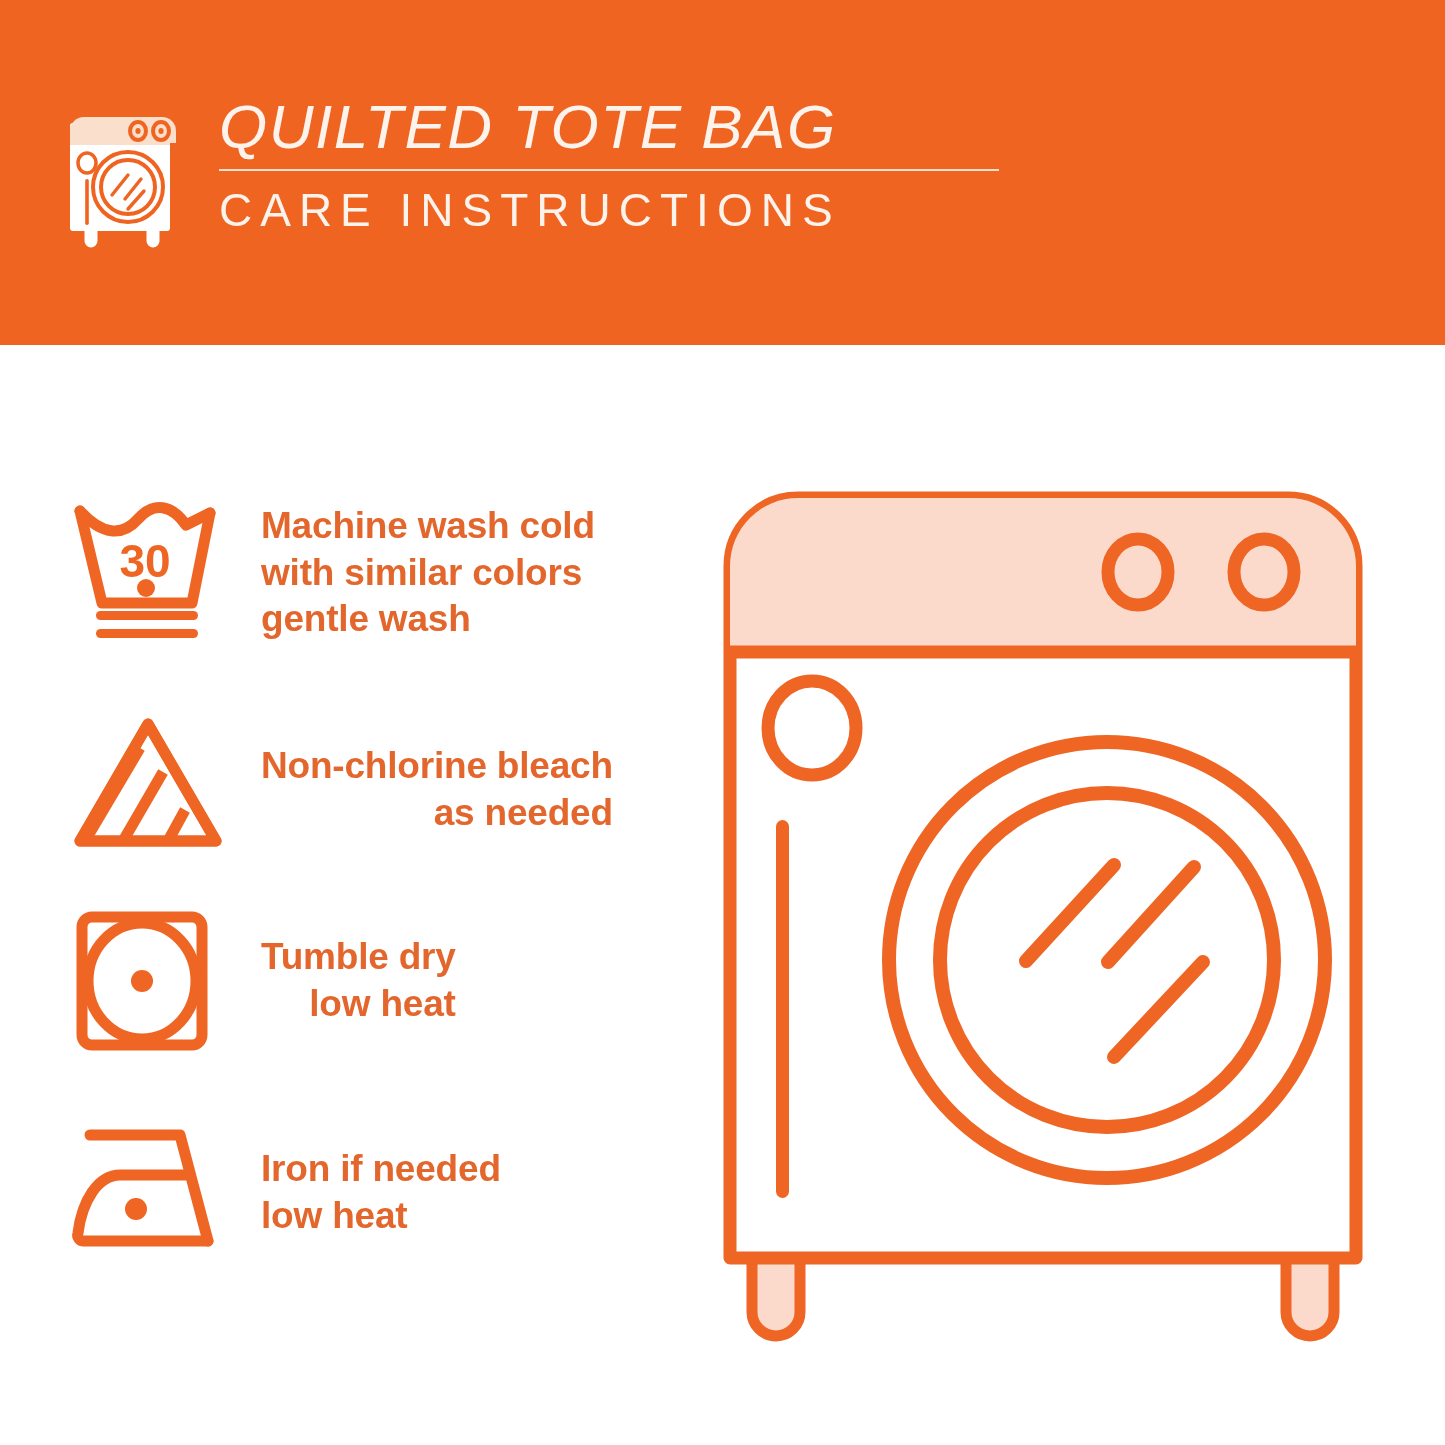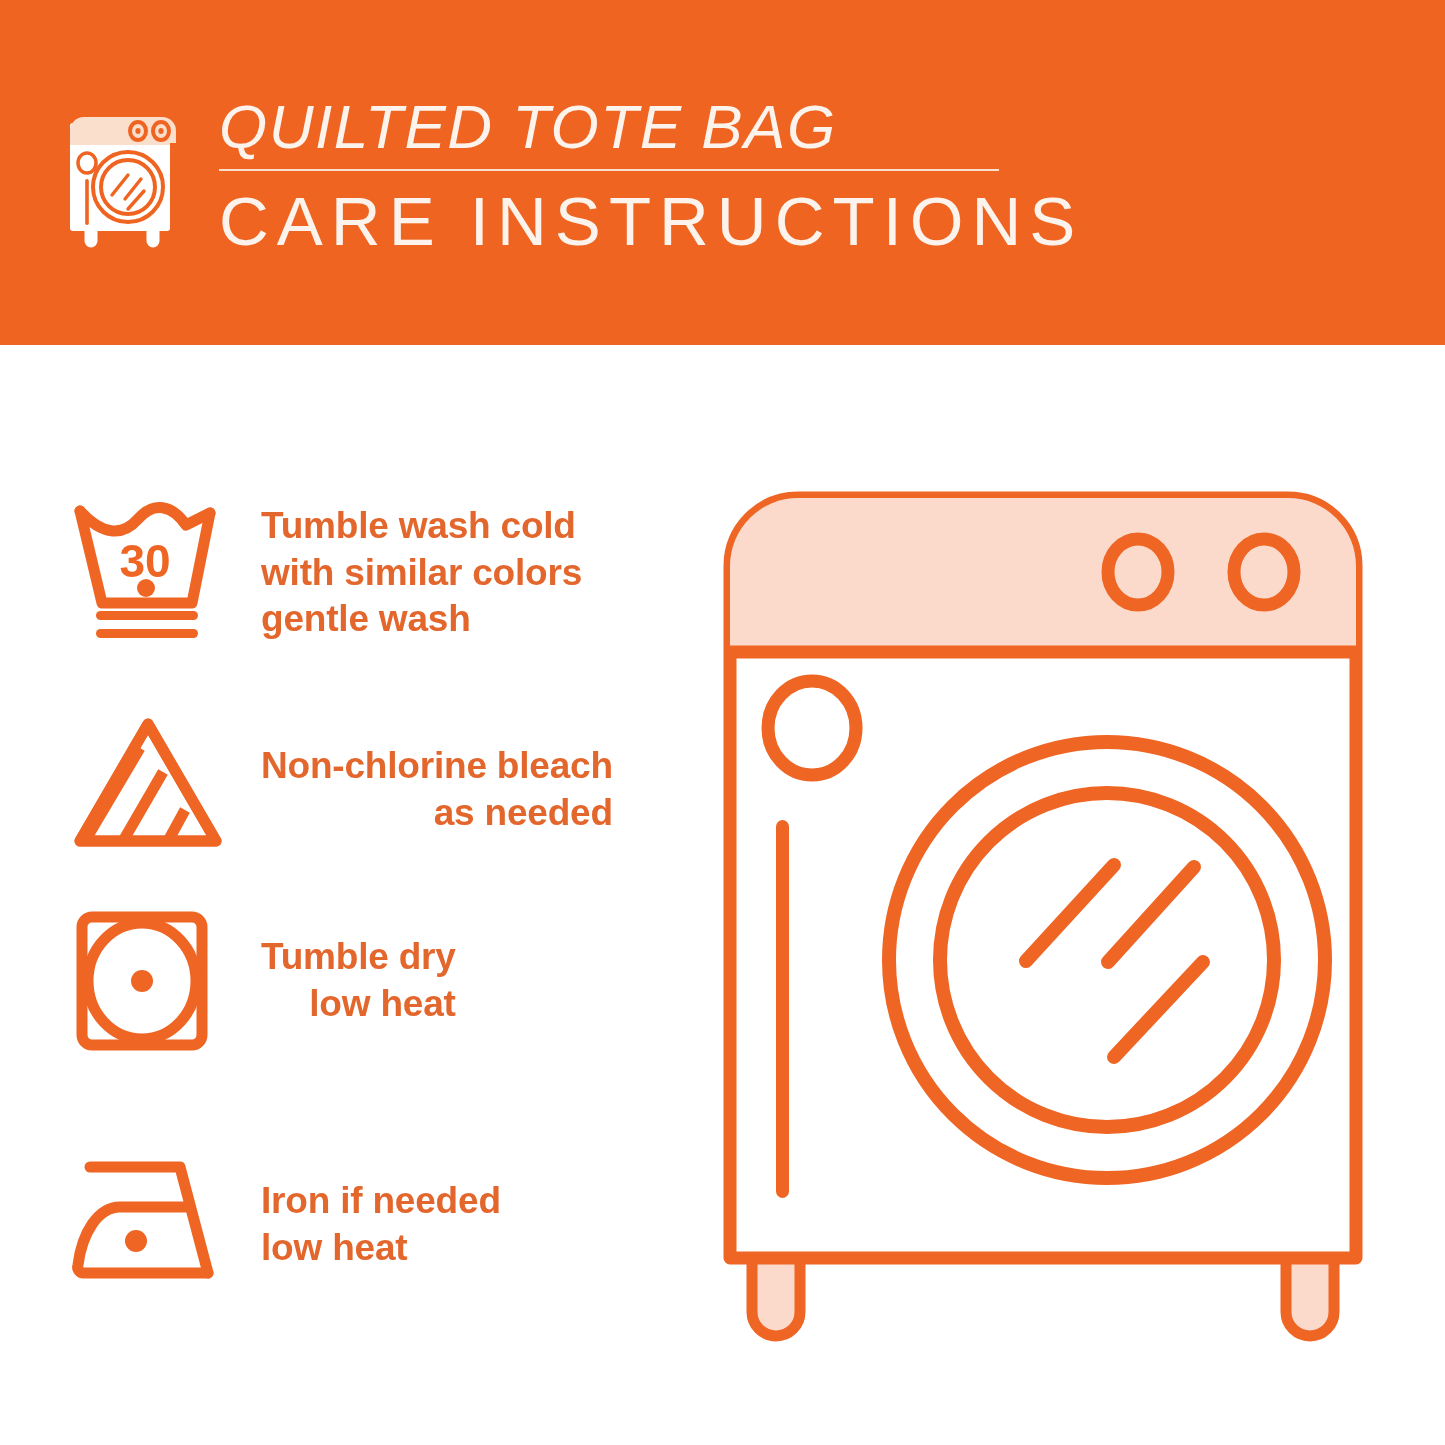--- a/index.html
+++ b/index.html
@@ -58,21 +58,21 @@
     font-style: italic;
   }
   .title-divider {
     height: 2px;
     background: #FADFCC;
     margin: 11px 0 8px 0;
     width: 780px;
   }
   .title-sub {
     color: #FCF3EC;
-    font-size: 69px;
+    font-size: 46px;
     line-height: 1.02;
     font-weight: 300;
     letter-spacing: 8px;
     white-space: nowrap;
     font-family: "Liberation Sans", sans-serif;
     margin-top: 16px;
   }
 
   
   .care-list {
@@ -85,21 +85,21 @@
   .care-row {
     position: absolute;
     left: 68px;
     display: flex;
     align-items: center;
     width: 620px;
   }
   .care-row.r0 { top: 148px; }
   .care-row.r1 { top: 365px; text-align: right; }
   .care-row.r2 { top: 556px; text-align: right; }
-  .care-row.r3 { top: 800px; }
+  .care-row.r3 { top: 768px; }
 
   .care-icon {
     width: 165px;
     height: 160px;
     flex: 0 0 auto;
     display: flex;
     align-items: center;
     justify-content: flex-start;
   }
   .care-icon svg { display: block; }
@@ -182,21 +182,21 @@
 
           <text x="77" y="84" text-anchor="middle" font-family="Liberation Sans, sans-serif" font-size="46" font-weight="700" fill="#EF6524">30</text>
 
           <circle cx="78" cy="95" r="9" fill="#EF6524"></circle>
 
           <rect x="28" y="118" width="102" height="9" rx="4.5" fill="#EF6524"></rect>
           <rect x="28" y="136" width="102" height="9" rx="4.5" fill="#EF6524"></rect>
         </svg>
       </div>
       <div class="care-text">
-        <span class="ln">Tumble wash cold</span>
+        <span class="ln">Machine wash cold</span>
         <span class="ln">with similar colors</span>
         <span class="ln">gentle wash</span>
       </div>
     </div>
 
     <div class="care-row r1">
       <div class="care-icon">
         <svg viewBox="0 0 165 160" width="165" height="160" aria-hidden="true">
 
           <path d="M80 14 L148 131 H12 Z" fill="none" stroke="#EF6524" stroke-width="11" stroke-linejoin="round"></path>

